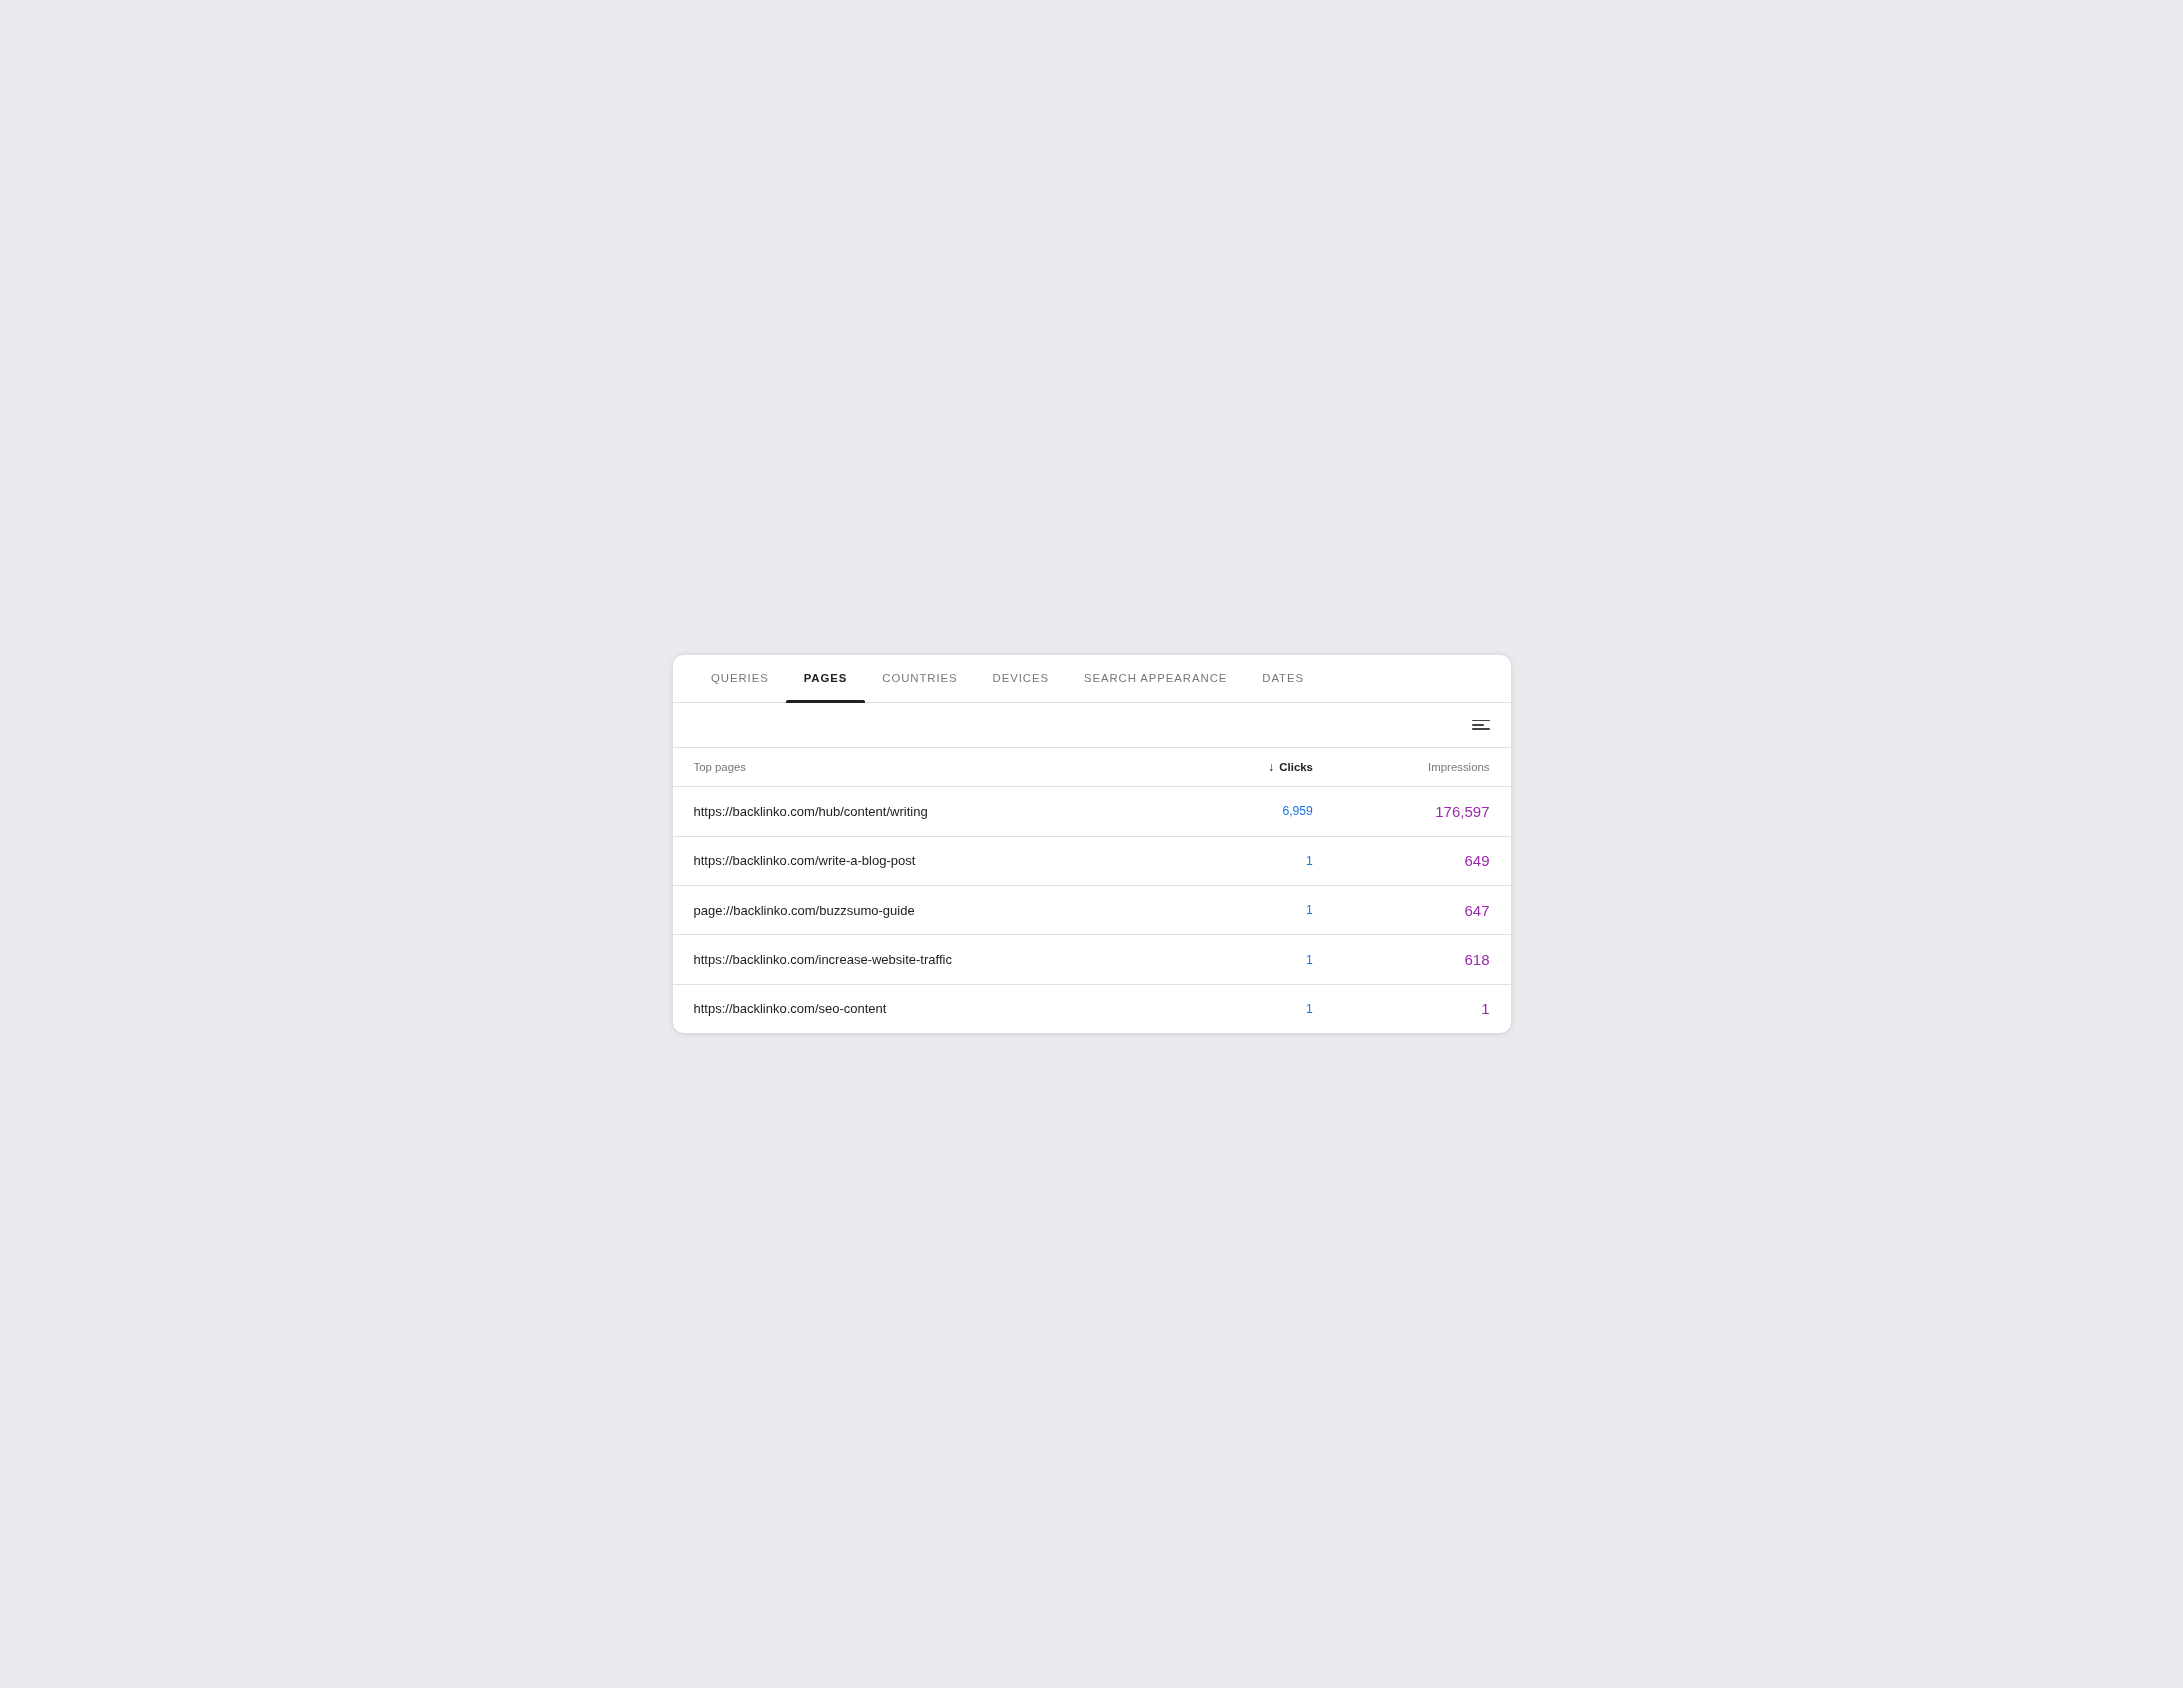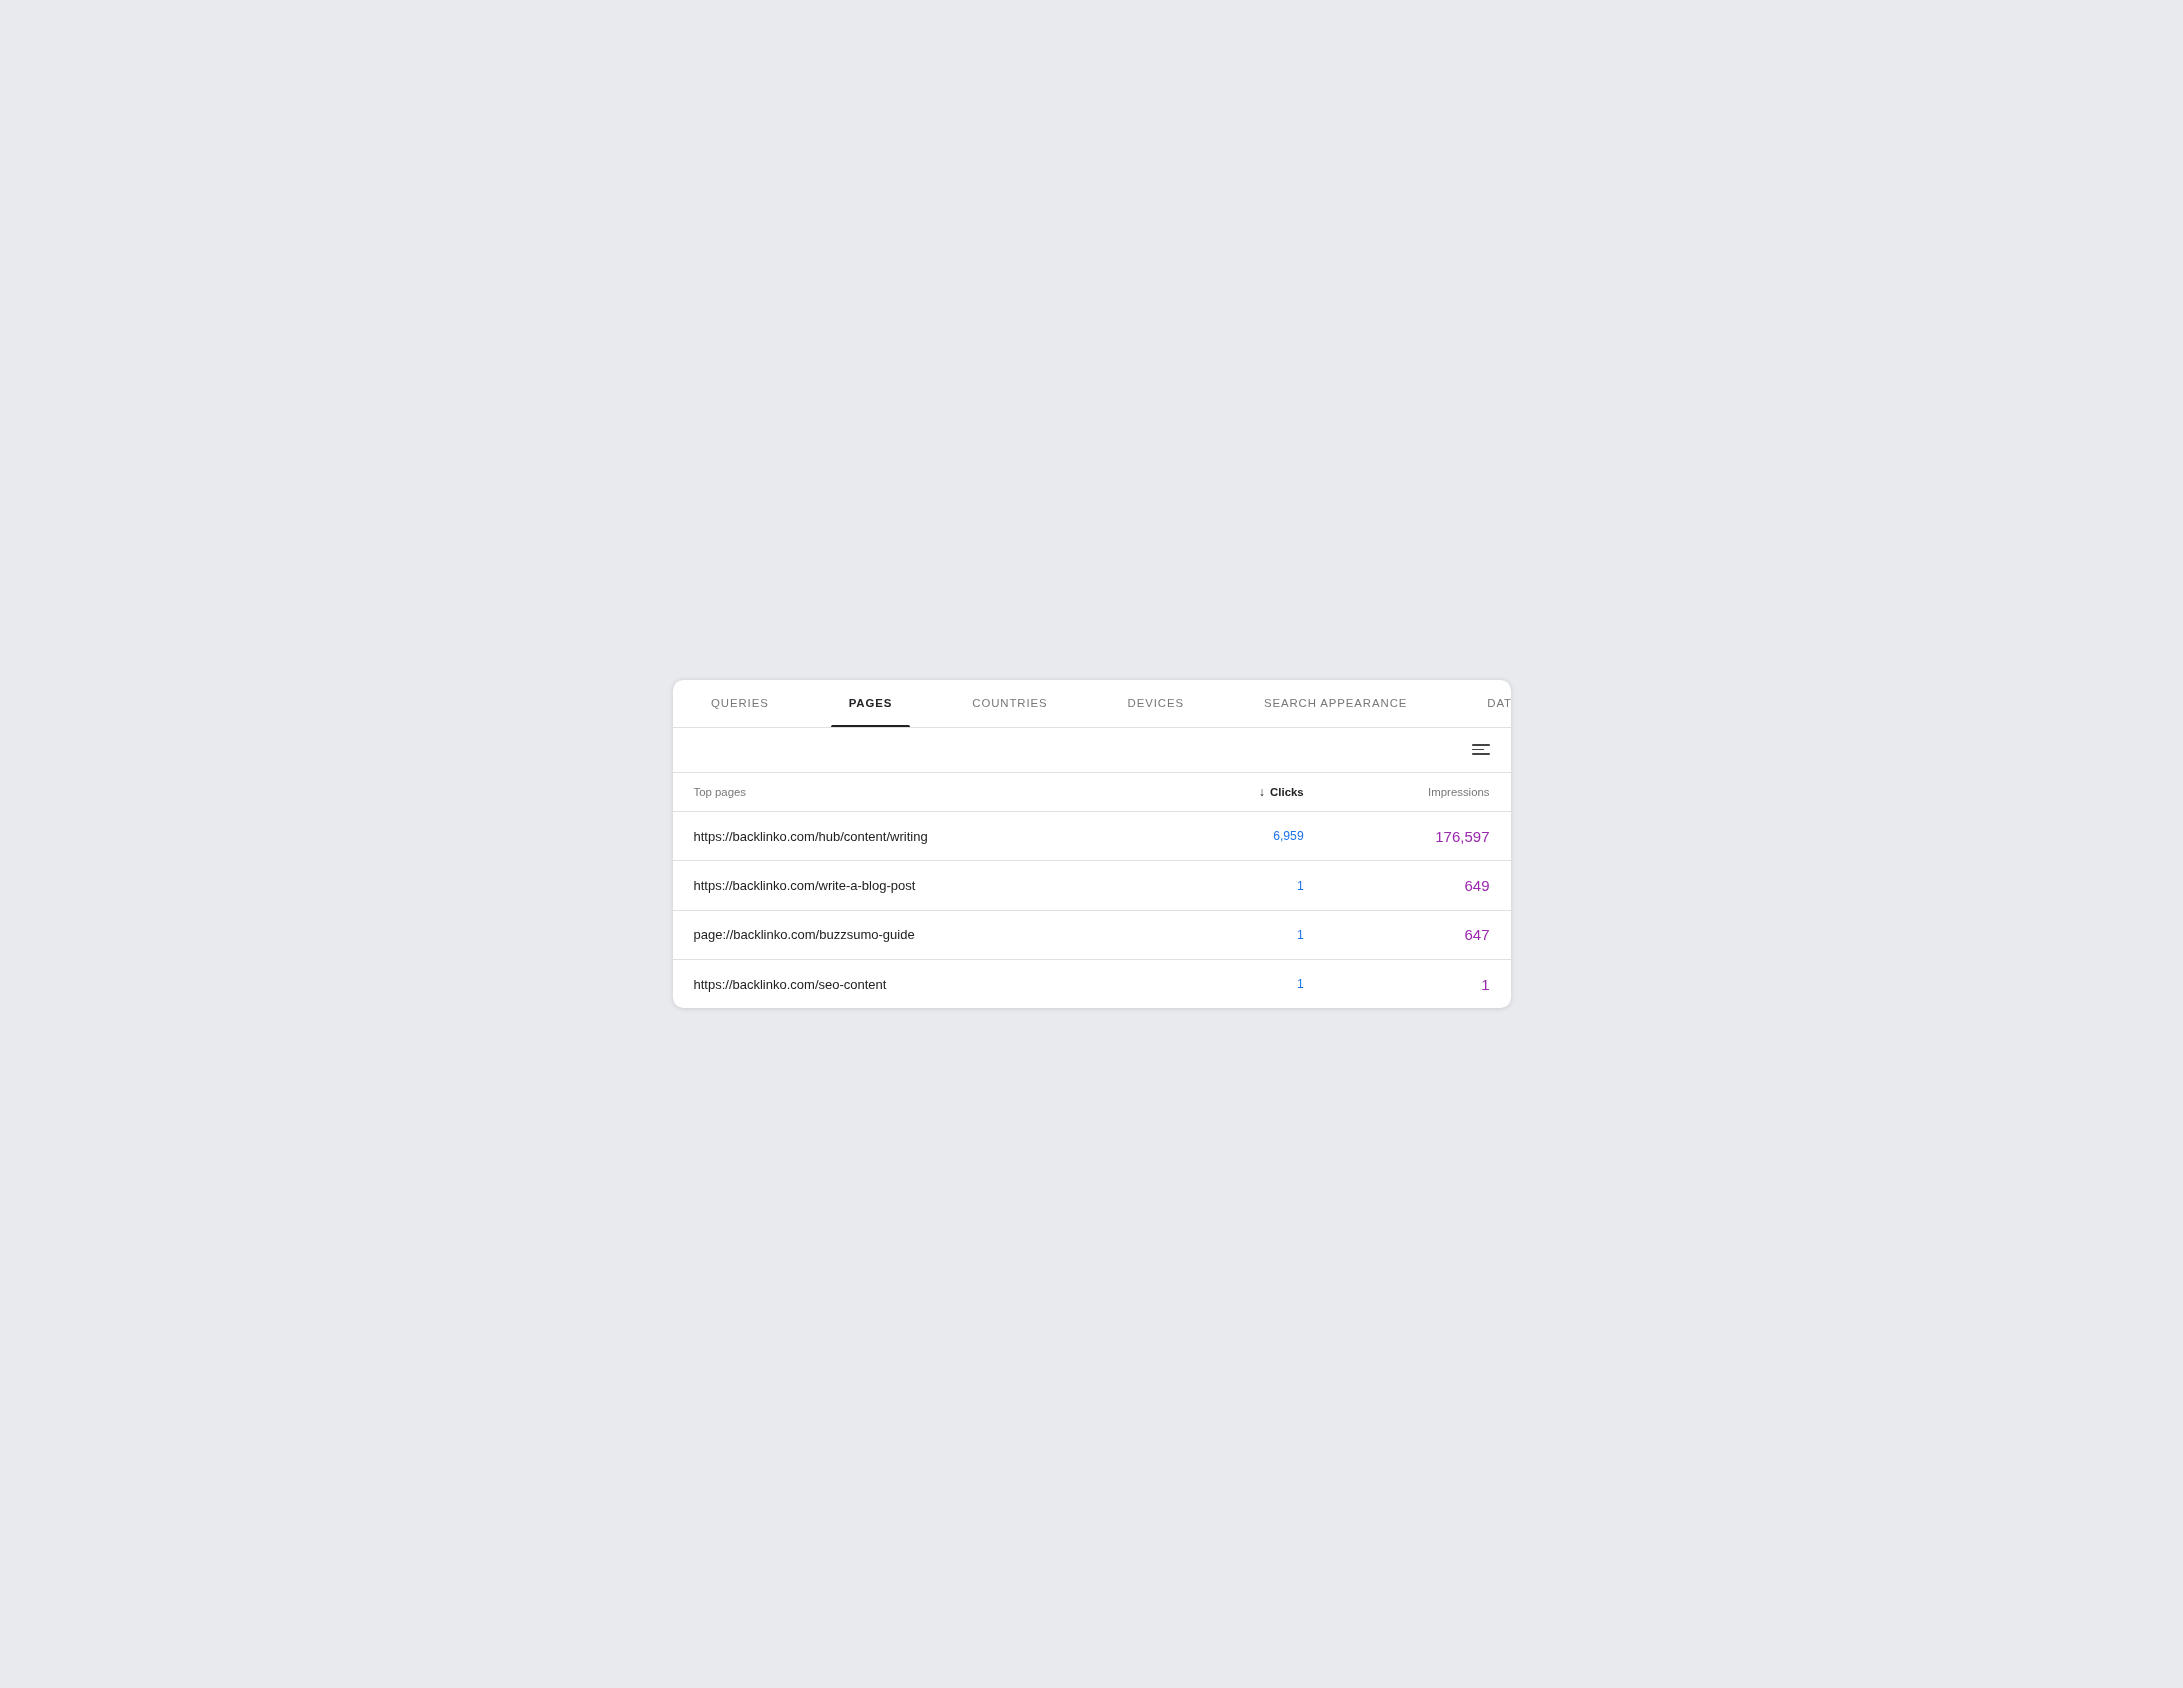--- a/index.html
+++ b/index.html
@@ -24,21 +24,20 @@
       box-shadow: 0 0.9px 5.2px rgba(0,0,0,0.12);
       overflow: hidden;
     }
 
     
     .tabs {
       display: flex;
       align-items: center;
       border-bottom: 0.9px solid #e0e0e0;
       padding: 0 21px;
-      gap: 45px;
     }
 
     .tab {
       padding: 17.5px 17.5px;
       font-size: 11.4px;
       letter-spacing: 0.08em;
       color: #777;
       cursor: pointer;
       position: relative;
       text-transform: uppercase;
@@ -251,20 +250,25 @@
           <td class="col-url">https://backlinko.com/write-a-blog-post</td>
           <td class="col-clicks-val">1</td>
           <td class="col-impressions-val">649</td>
         </tr>
         <tr>
           <td class="col-url">page://backlinko.com/buzzsumo-guide</td>
           <td class="col-clicks-val">1</td>
           <td class="col-impressions-val">647</td>
         </tr>
         <tr>
+          <td class="col-url">https://backlinko.com/increase-website-traffic</td>
+          <td class="col-clicks-val">1</td>
+          <td class="col-impressions-val">618</td>
+        </tr>
+        <tr>
           <td class="col-url">https://backlinko.com/seo-content</td>
           <td class="col-clicks-val">1</td>
           <td class="col-impressions-val">1</td>
         </tr>
       </tbody>
   </table>
 
 
 </div>
 

